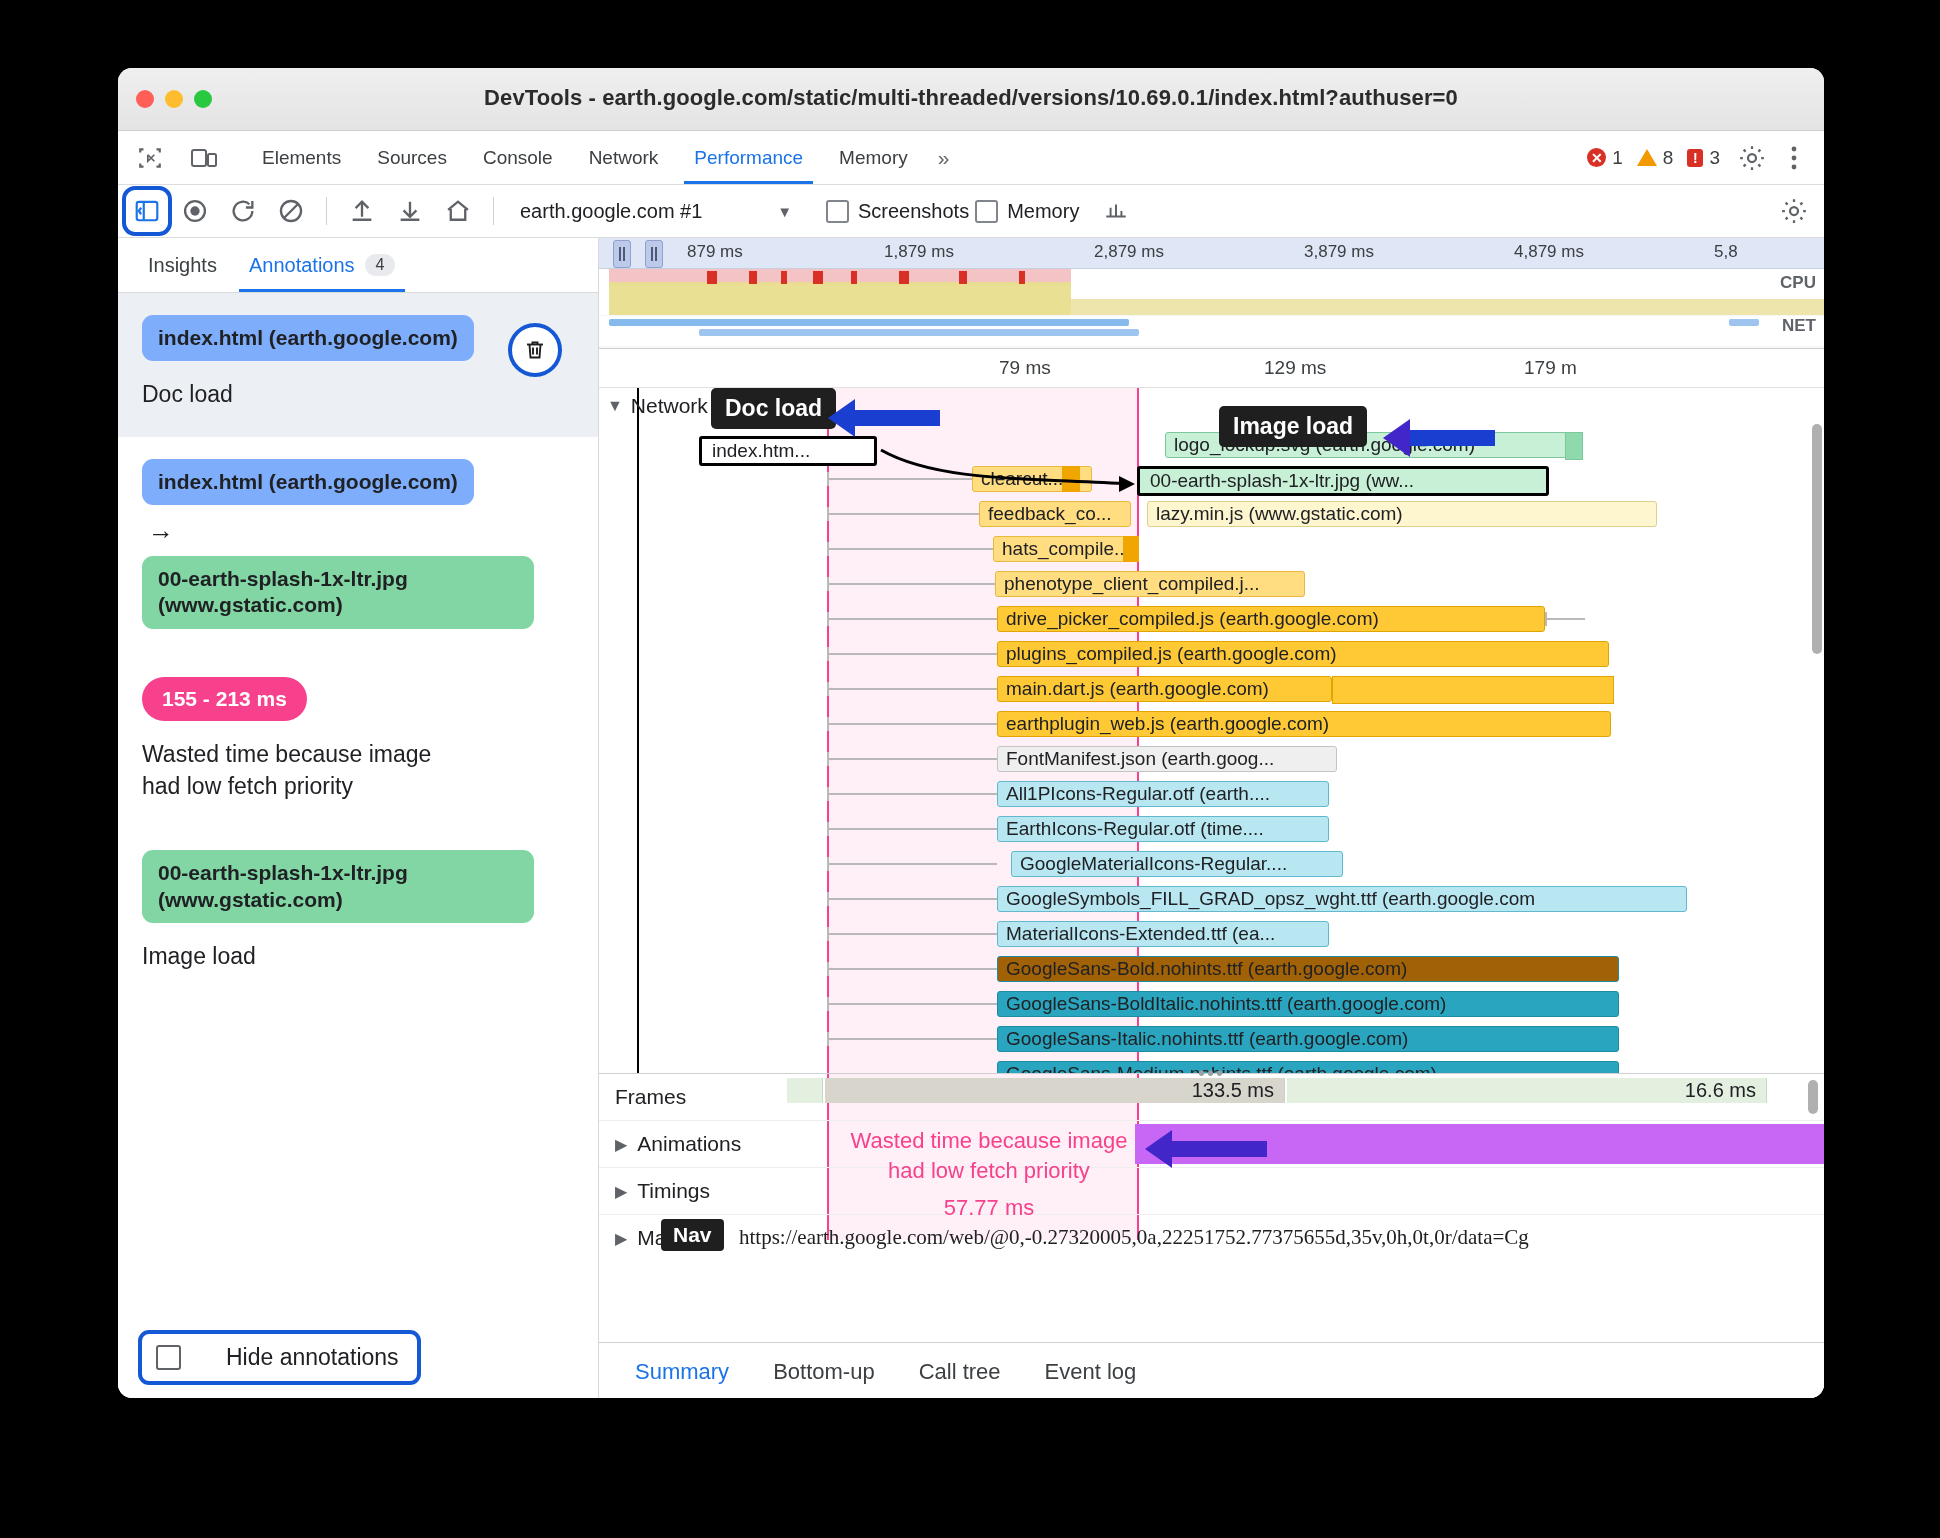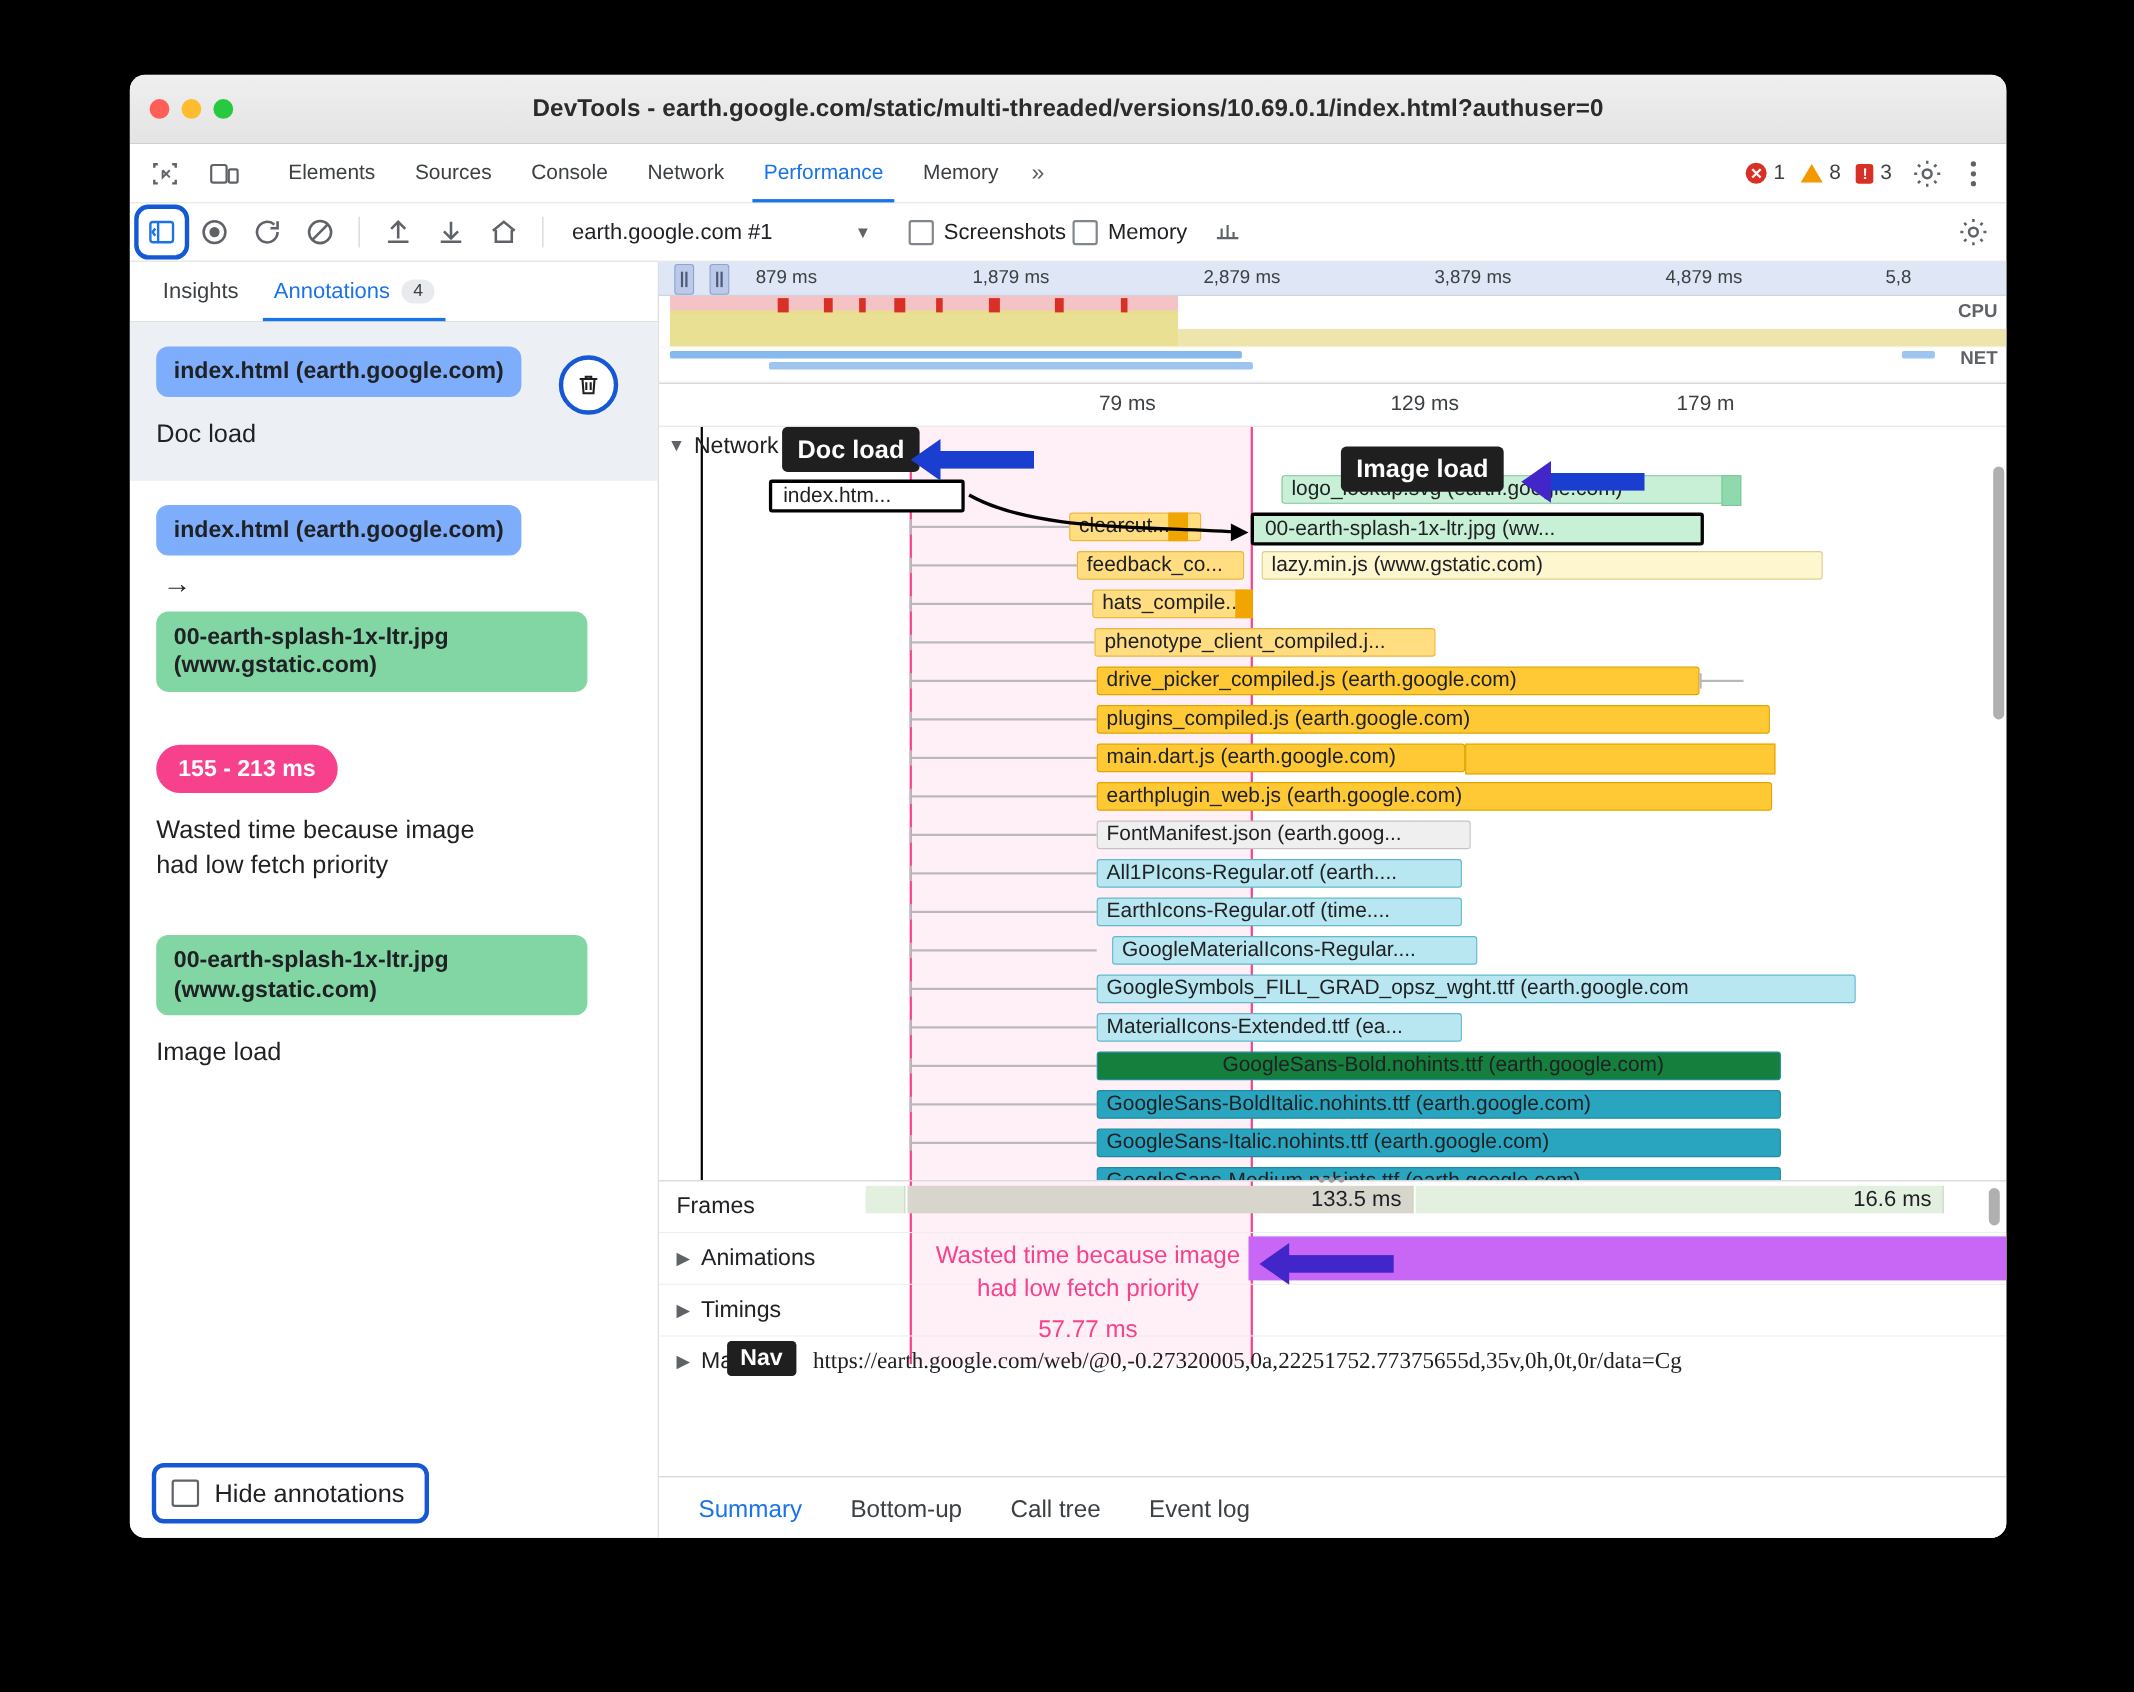--- a/index.html
+++ b/index.html
@@ -246,21 +246,21 @@
     display: flex; align-items: center; gap: 14px;
     border: 4px solid #1558d6;
     border-radius: 11px;
     padding: 10px 18px 10px 14px;
     background: #fff;
   }
   .hide-ann .box {
     width: 21px; height: 21px; border: 2px solid #5f6368; border-radius: 3px;
     background: #fff;
   }
-  .hide-ann span.lbl { font-size: 23px; color: #202124; }
+  .hide-ann span.lbl { font-size: 23px; color: #202124; margin-left: 31px; }
   
   .mainpane {
     flex: 1;
     position: relative;
     background: #fff;
     overflow: hidden;
   }
   .overview {
     position: relative;
     height: 110px;
@@ -842,21 +842,21 @@
           <div class="net-row" style="left:398px;top:498px;width:690px;background:#b8e7f2;border:1px solid #62b9cd;">
             <span>GoogleSymbols_FILL_GRAD_opsz_wght.ttf (earth.google.com</span>
           </div>
 
           <div class="wait-line" style="left:228px;top:533px;width:170px;"></div>
           <div class="net-row" style="left:398px;top:533px;width:332px;background:#b8e7f2;border:1px solid #62b9cd;">
             <span>MaterialIcons-Extended.ttf (ea...</span>
           </div>
 
           <div class="wait-line" style="left:228px;top:568px;width:170px;"></div>
-          <div class="net-row" style="left:398px;top:568px;width:622px;background:#15803d;border:1px solid #1d8ca3;justify-content:center;">
+          <div class="net-row" style="left:398px;top:568px;width:622px;background:#a16207;border:1px solid #1d8ca3;">
             <span>GoogleSans-Bold.nohints.ttf (earth.google.com)</span>
           </div>
           <div class="wait-line" style="left:228px;top:603px;width:170px;"></div>
           <div class="net-row" style="left:398px;top:603px;width:622px;background:#2aa5bf;border:1px solid #1d8ca3;">
             <span>GoogleSans-BoldItalic.nohints.ttf (earth.google.com)</span>
           </div>
           <div class="wait-line" style="left:228px;top:638px;width:170px;"></div>
           <div class="net-row" style="left:398px;top:638px;width:622px;background:#2aa5bf;border:1px solid #1d8ca3;">
             <span>GoogleSans-Italic.nohints.ttf (earth.google.com)</span>
           </div>

